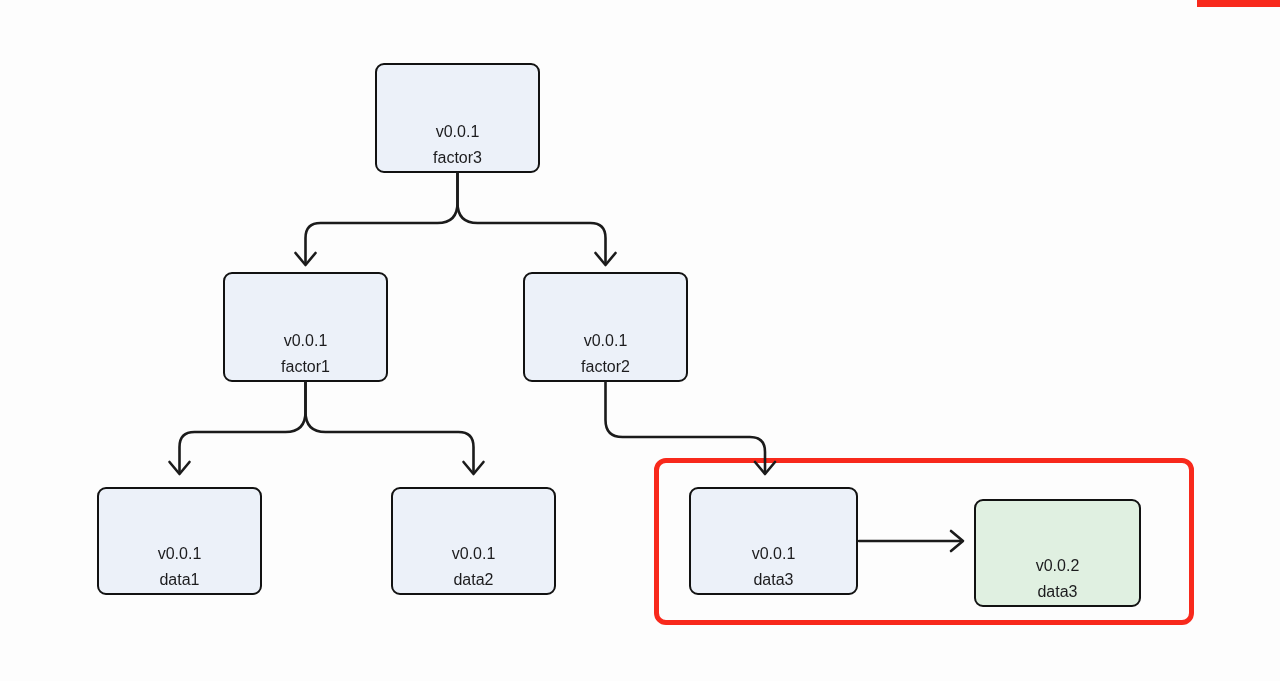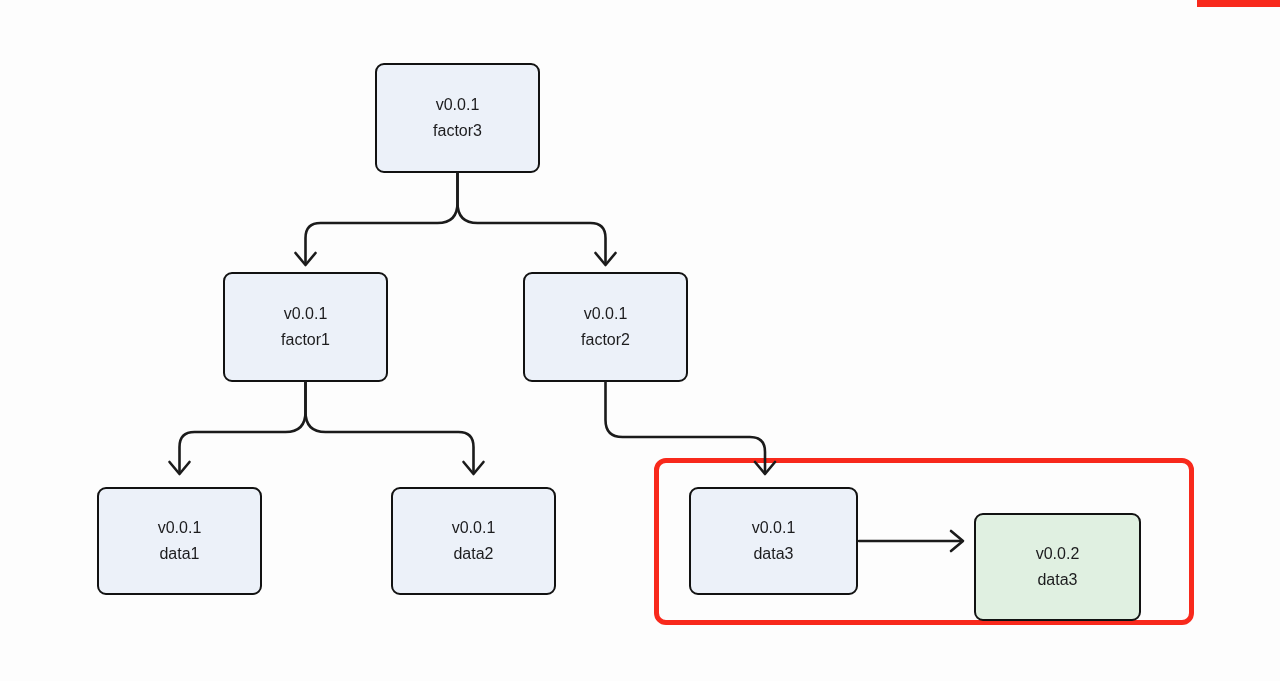--- a/index.html
+++ b/index.html
@@ -13,35 +13,35 @@
   }
   .node {
     position: absolute;
     box-sizing: border-box;
     background: var(--node-fill, #ECF1F9);
     border: 2.5px solid var(--node-border, #121212);
     border-radius: 9px;
     display: flex;
     flex-direction: column;
     align-items: center;
-    justify-content: center;
+    justify-content: flex-end;
     font-size: 16px;
     color: #1c1c1e;
     text-align: center;
   }
   .node .nl { line-height: 26px; white-space: nowrap; }
   .node.updated { background: var(--node-fill-updated, #E0F0E1); }
 
   .n-factor3 { left: 375px; top: 63px;  width: 165px; height: 110px; }
   .n-factor1 { left: 223px; top: 272px; width: 165px; height: 110px; }
   .n-factor2 { left: 523px; top: 272px; width: 165px; height: 110px; }
   .n-data1   { left: 97px;  top: 487px; width: 165px; height: 108px; }
   .n-data2   { left: 391px; top: 487px; width: 165px; height: 108px; }
   .n-data3v1 { left: 689px; top: 487px; width: 169px; height: 108px; }
-  .n-data3v2 { left: 974px; top: 513px; width: 167px; height: 108px; }
+  .n-data3v2 { left: 974px; top: 499px; width: 167px; height: 108px; }
 
   .highlight-box {
     position: absolute;
     left: 654px; top: 458px;
     width: 540px; height: 167px;
     box-sizing: border-box;
     border: 5px solid var(--highlight, #F8291C);
     border-radius: 12px;
     background: transparent;
   }

